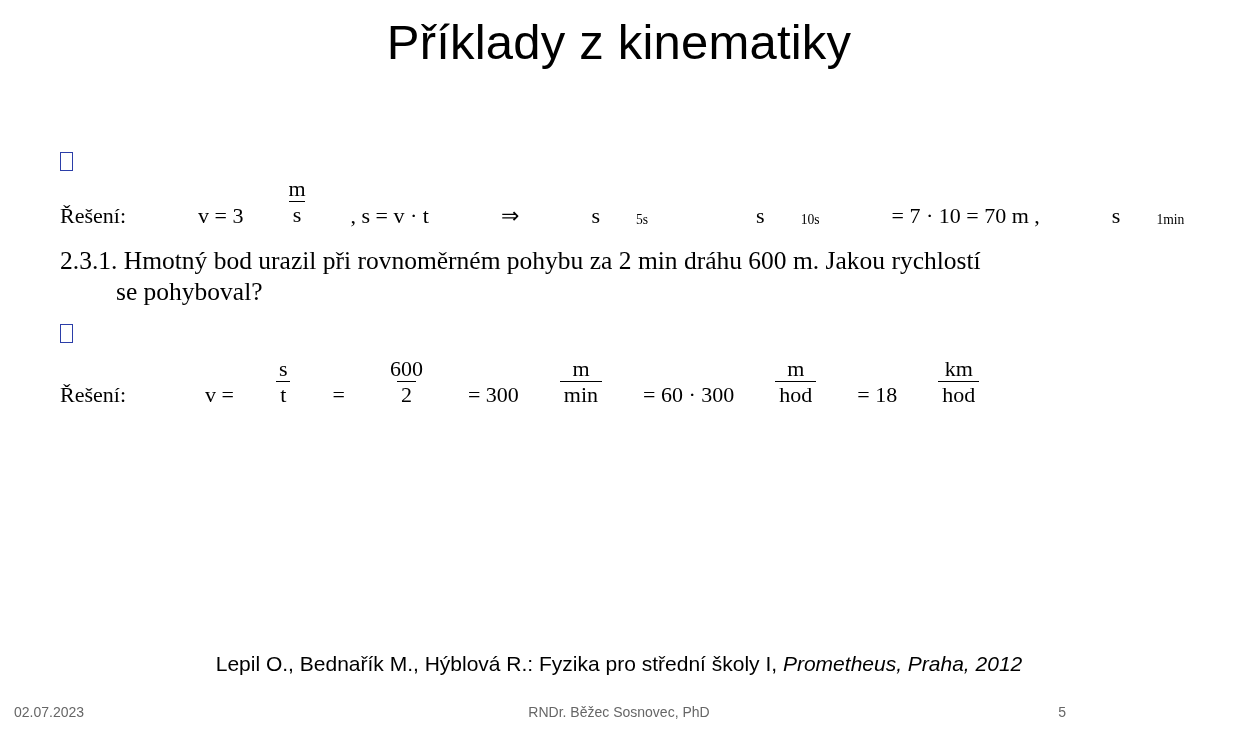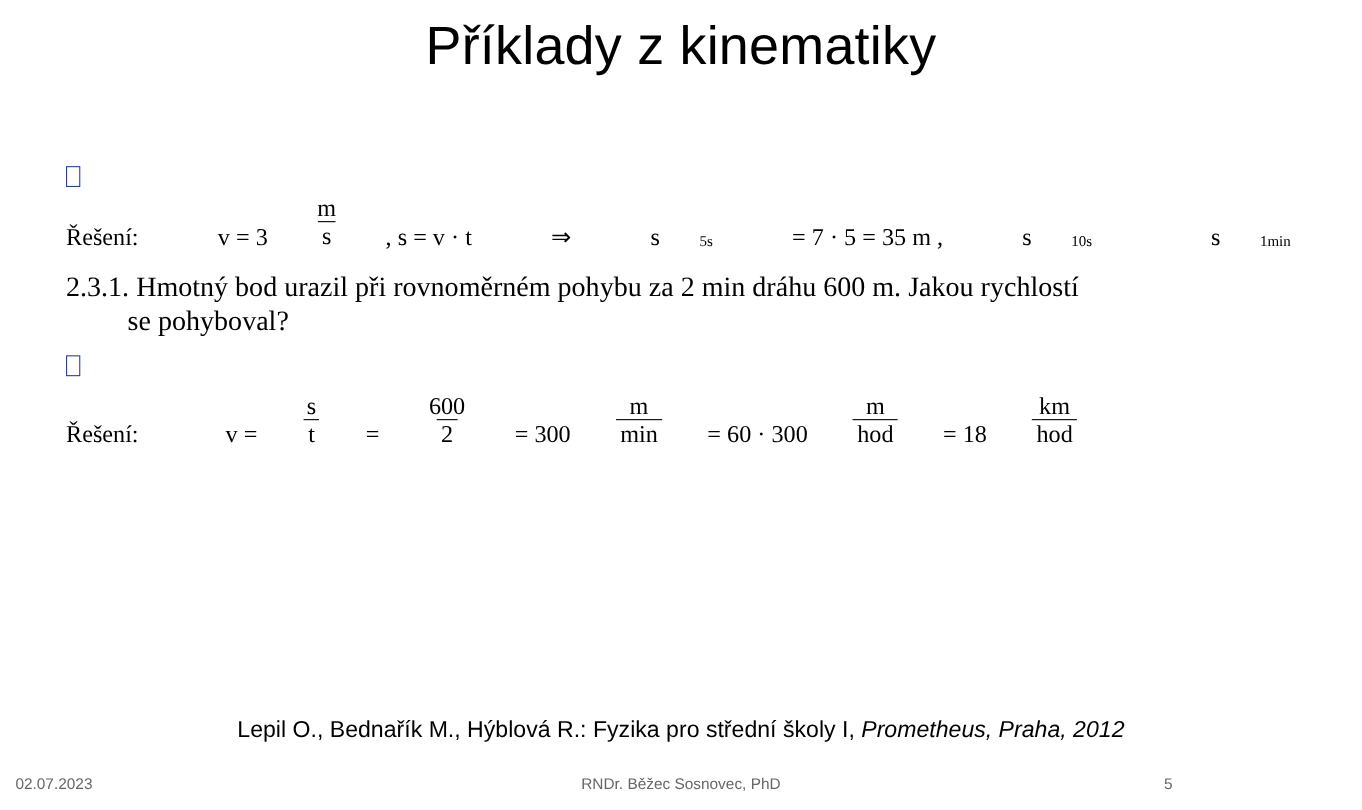--- a/index.html
+++ b/index.html
@@ -157,25 +157,25 @@
         <span class="num">m</span>
         <span class="den">s</span>
       </span>
       <span>, s = v · t</span>
       <span class="sp"></span>
       <span>⇒</span>
       <span class="sp"></span>
       <span>s</span>
         <sub class="small">5s</sub>
       <span class="sp"></span>
-      <span>= 7 · 5 = 35 m ,</span>
       <span class="sp"></span>
       <span>s</span>
         <sub class="small">10s</sub>
       <span class="sp"></span>
+      <span>= 7 · 10 = 70 m ,</span>
       <span class="sp"></span>
       <span>s</span>
         <sub class="small">1min</sub>
       <span class="sp"></span>
       <span>= 7 · 60 = 420 m</span>
     </div>
 
     <div class="line" style="margin-top:18px">2.3.1. Hmotný bod urazil při rovnoměrném pohybu za 2 min dráhu 600 m. Jakou rychlostí</div>
     <div class="line indent-cont">se pohyboval?</div>
 

